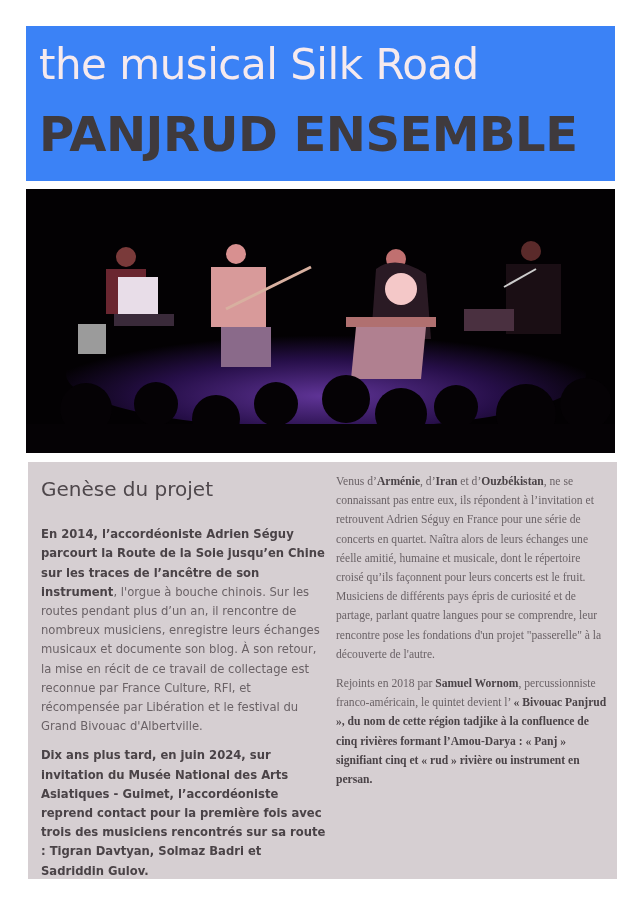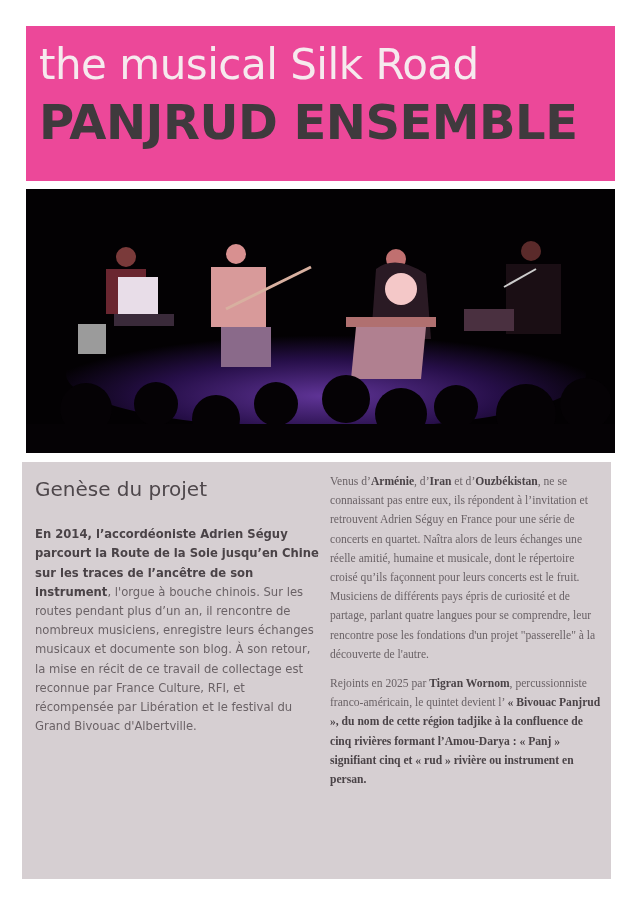--- a/index.html
+++ b/index.html
@@ -1,22 +1,22 @@
 <!DOCTYPE html>
 <html><head>
 <meta charset="utf-8">
 <style>
   html, body { margin:0; padding:0; background:#ffffff; }
   body { width:640px; height:906px; position:relative; overflow:hidden; font-family:"DejaVu Sans", sans-serif; }
-  .header { position:absolute; left:26px; top:26px; width:589px; height:155px; background:#ec4899; }
+  .header { position:absolute; left:26px; top:26px; width:589px; height:155px; background:#3b82f6; }
   .subtitle { position:absolute; left:13px; top:14px; font-size:42px; color:#f6eaee; letter-spacing:-0.5px; white-space:nowrap; font-family:"DejaVu Sans", sans-serif; font-weight:normal; }
-  .title { position:absolute; left:13px; top:68px; font-size:48px; color:#3f3a3d; font-weight:bold; white-space:nowrap; letter-spacing:-0.5px; font-family:"DejaVu Sans", sans-serif; }
+  .title { position:absolute; left:13px; top:80px; font-size:48px; color:#3f3a3d; font-weight:bold; white-space:nowrap; letter-spacing:-0.5px; font-family:"DejaVu Sans", sans-serif; }
   .photo { position:absolute; left:26px; top:189px; width:589px; height:264px; background:#030103; overflow:hidden; }
   .photo svg { display:block; }
-  .textbox { position:absolute; left:22px; top:462px; width:589px; height:417px; background:#d6cfd2; }
+  .textbox { position:absolute; left:28px; top:462px; width:589px; height:417px; background:#d6cfd2; }
   .col { position:absolute; top:0; font-size:11.6px; line-height:19.2px; color:#6a6266; }
   .col-left { left:13px; width:285px; }
   .col-right { left:308px; width:272px; top:10px;font-family:Liberation Serif, serif; }
   .section-title { font-size:20px; color:#4e474b; margin-top:18px; margin-bottom:26px; font-weight:normal; }
   p { margin:0 0 10px 0; }
   b { color:#4a4347; }
   .strong-para { color:#4a4347; font-weight:bold; }
 </style>
 </head>
 <body>
@@ -72,18 +72,19 @@
       <circle cx="560" cy="215" r="26"></circle>
       <rect x="0" y="235" width="589" height="29"></rect>
     </g>
   </svg>
 </div>
 
 <div class="textbox">
   <div class="col col-left">
     <div class="section-title">Genèse du projet</div>
     <p><b>En 2014, l’accordéoniste Adrien Séguy parcourt la Route de la Soie jusqu’en Chine sur les traces de l’ancêtre de son instrument</b><span>, l'orgue à bouche chinois. Sur les routes pendant plus d’un an, il rencontre de nombreux musiciens, enregistre leurs échanges musicaux et documente son blog. À son retour, la mise en récit de ce travail de collectage est reconnue par France Culture, RFI, et récompensée par Libération et le festival du Grand Bivouac d'Albertville.</span></p>
+    <p class="strong-para">Dix ans plus tard, en juin 2024, sur invitation du Musée National des Arts Asiatiques - Guimet, l’accordéoniste reprend contact pour la première fois avec trois des musiciens rencontrés sur sa route : Tigran Davtyan, Solmaz Badri et Sadriddin Gulov.</p>
   </div>
   <div class="col col-right">
     <p><span>Venus d’</span><b>Arménie</b><span>, d’</span><b>Iran</b><span> et d’</span><b>Ouzbékistan</b><span>, ne se connaissant pas entre eux, ils répondent à l’invitation et retrouvent Adrien Séguy en France pour une série de concerts en quartet. Naîtra alors de leurs échanges une réelle amitié, humaine et musicale, dont le répertoire croisé qu’ils façonnent pour leurs concerts est le fruit. Musiciens de différents pays épris de curiosité et de partage, parlant quatre langues pour se comprendre, leur rencontre pose les fondations d'un projet "passerelle" à la découverte de l'autre.</span></p>
-    <p><span>Rejoints en 2025 par </span><b>Tigran Wornom</b><span>, percussionniste franco-américain, le quintet devient l’ </span><b>« Bivouac Panjrud », du nom de cette région tadjike à la confluence de cinq rivières formant l’Amou-Darya : « Panj » signifiant cinq et « rud » rivière ou instrument en persan.</b></p>
+    <p><span>Rejoints en 2018 par </span><b>Samuel Wornom</b><span>, percussionniste franco-américain, le quintet devient l’ </span><b>« Bivouac Panjrud », du nom de cette région tadjike à la confluence de cinq rivières formant l’Amou-Darya : « Panj » signifiant cinq et « rud » rivière ou instrument en persan.</b></p>
   </div>
 </div>
 
 </body></html>

